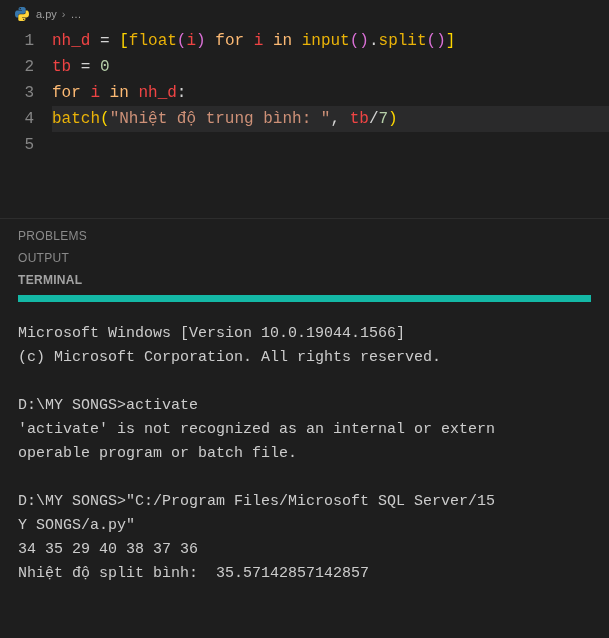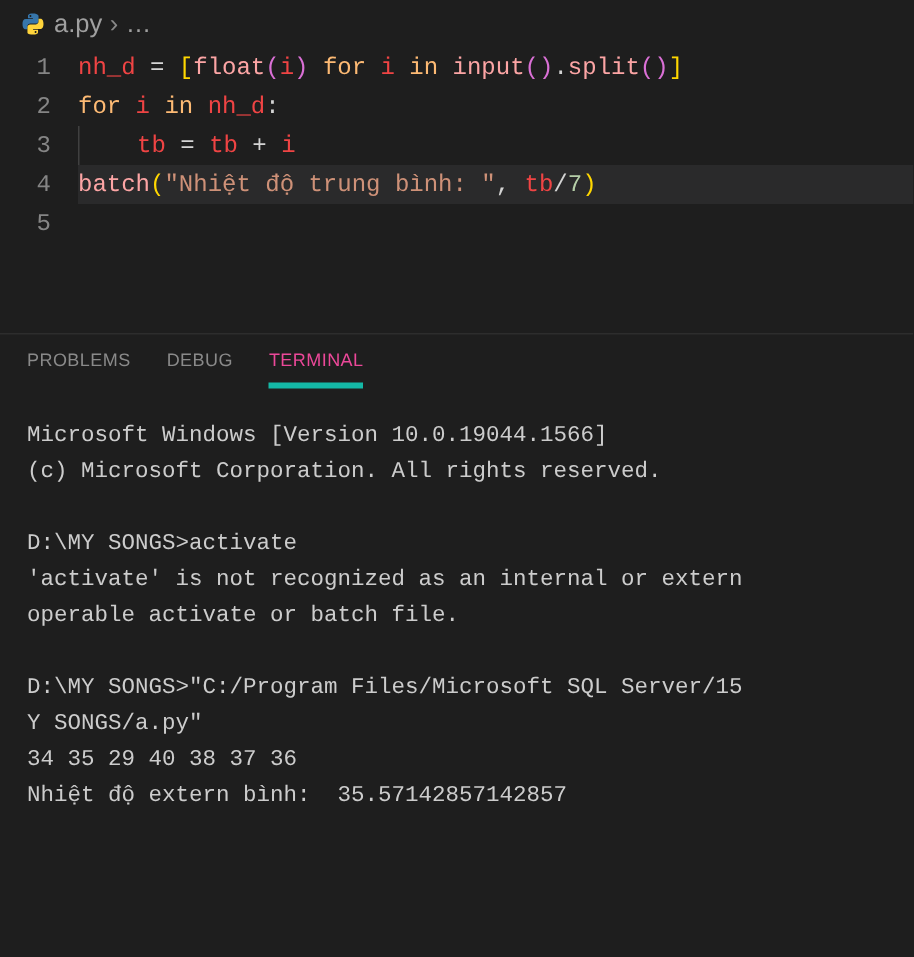--- a/index.html
+++ b/index.html
@@ -9,21 +9,21 @@
       background: #1e1e1e;
       font-family: Consolas, 'Courier New', monospace;
       color: #cccccc;
       overflow: hidden;
       font-size: 15px;
     }
     .breadcrumb {
       display: flex;
       align-items: center;
       padding: 6px 14px;
-      font-size: 17px;
+      font-size: 11px;
       color: #a0a0a0;
       font-family: 'Segoe UI', sans-serif;
     }
     .breadcrumb .py-icon {
       width: 16px;
       height: 16px;
       margin-right: 6px;
       display: flex;
       align-items: center;
       justify-content: center;
@@ -45,52 +45,53 @@
     .code {
       flex: 1;
       font-size: 16px;
     }
     .code-line { height: 26px; line-height: 26px; white-space: pre; }
     .code-line.hl { background: #2a2a2b; }
     .tk-var { color: #ef4444; }
     .tk-op { color: #d4d4d4; }
     .tk-brk { color: #ffd700; }
     .tk-brk2 { color: #da70d6; }
-    .tk-fn { color: #fca5a5; }
+    .tk-fn { color: #eab308; }
     .tk-kw { color: #fdba74; }
     .tk-num { color: #b5cea8; }
     .tk-str { color: #ce9178; }
     .tk-plain { color: #d4d4d4; }
     .indent-guide {
       border-left: 1px solid #404040;
       display: inline-block;
       height: 26px;
       vertical-align: top;
       margin-left: 0;
     }
     .panel {
       border-top: 1px solid #2d2d2d;
       background: #1e1e1e;
     }
     .panel-tabs {
       display: flex;
-      gap: 24px;
       padding: 10px 18px 0 18px;
       font-family: 'Segoe UI', sans-serif;
       font-size: 12px;
       color: #8a8a8a;
       letter-spacing: 0.3px;
+      flex-direction: column;
     }
     .panel-tab {
       padding-bottom: 8px;
       cursor: pointer;
     }
     .panel-tab.active {
-      color: #ec4899;
-      border-bottom: 4px solid #14b8a6;
+      color: #a3a3a3;
+      border-bottom: 7px solid #14b8a6;
+      font-weight: bold;
     }
     .terminal {
       padding: 20px 18px;
       font-size: 15px;
       line-height: 24px;
       color: #cccccc;
       white-space: pre-wrap;
     }
   </style>
 </head>
@@ -111,36 +112,36 @@
 <div class="editor">
   <div class="gutter">
     <div>1</div>
     <div>2</div>
     <div>3</div>
     <div>4</div>
     <div>5</div>
   </div>
   <div class="code">
     <div class="code-line"><span class="tk-var">nh_d</span><span class="tk-op"> = </span><span class="tk-brk">[</span><span class="tk-fn">float</span><span class="tk-brk2">(</span><span class="tk-var">i</span><span class="tk-brk2">)</span><span class="tk-kw"> for </span><span class="tk-var">i</span><span class="tk-kw"> in </span><span class="tk-fn">input</span><span class="tk-brk2">(</span><span class="tk-brk2">)</span><span class="tk-plain">.</span><span class="tk-fn">split</span><span class="tk-brk2">(</span><span class="tk-brk2">)</span><span class="tk-brk">]</span></div>
+    <div class="code-line"><span class="tk-var">tb</span><span class="tk-op"> = </span><span class="tk-num">0</span></div>
     <div class="code-line"><span class="tk-kw">for </span><span class="tk-var">i</span><span class="tk-kw"> in </span><span class="tk-var">nh_d</span><span class="tk-plain">:</span></div>
-    <div class="code-line"><span class="indent-guide"></span>    <span class="tk-var">tb</span><span class="tk-op"> = </span><span class="tk-var">tb</span><span class="tk-op"> + </span><span class="tk-var">i</span></div>
     <div class="code-line hl"><span class="tk-fn">batch</span><span class="tk-brk">(</span><span class="tk-str">"Nhiệt độ trung bình: "</span><span class="tk-plain">, </span><span class="tk-var">tb</span><span class="tk-op">/</span><span class="tk-num">7</span><span class="tk-brk">)</span></div>
   </div>
 </div>
 
 <div class="panel">
   <div class="panel-tabs">
     <div class="panel-tab">PROBLEMS</div>
-    <div class="panel-tab">DEBUG</div>
+    <div class="panel-tab">OUTPUT</div>
     <div class="panel-tab active">TERMINAL</div>
   </div>
   <div class="terminal"><span>Microsoft Windows [Version 10.0.19044.1566]</span>
 <span>(c) Microsoft Corporation. All rights reserved.</span>
 
 <span>D:\MY SONGS&gt;activate</span>
 <span>'activate' is not recognized as an internal or extern</span>
-<span>operable activate or batch file.</span>
+<span>operable program or batch file.</span>
 
 <span>D:\MY SONGS&gt;"C:/Program Files/Microsoft SQL Server/15</span>
 <span>Y SONGS/a.py"</span>
 <span>34 35 29 40 38 37 36</span>
-<span>Nhiệt độ extern bình:  35.57142857142857</span></div>
+<span>Nhiệt độ split bình:  35.57142857142857</span></div>
 </div>
 
 </body></html>

